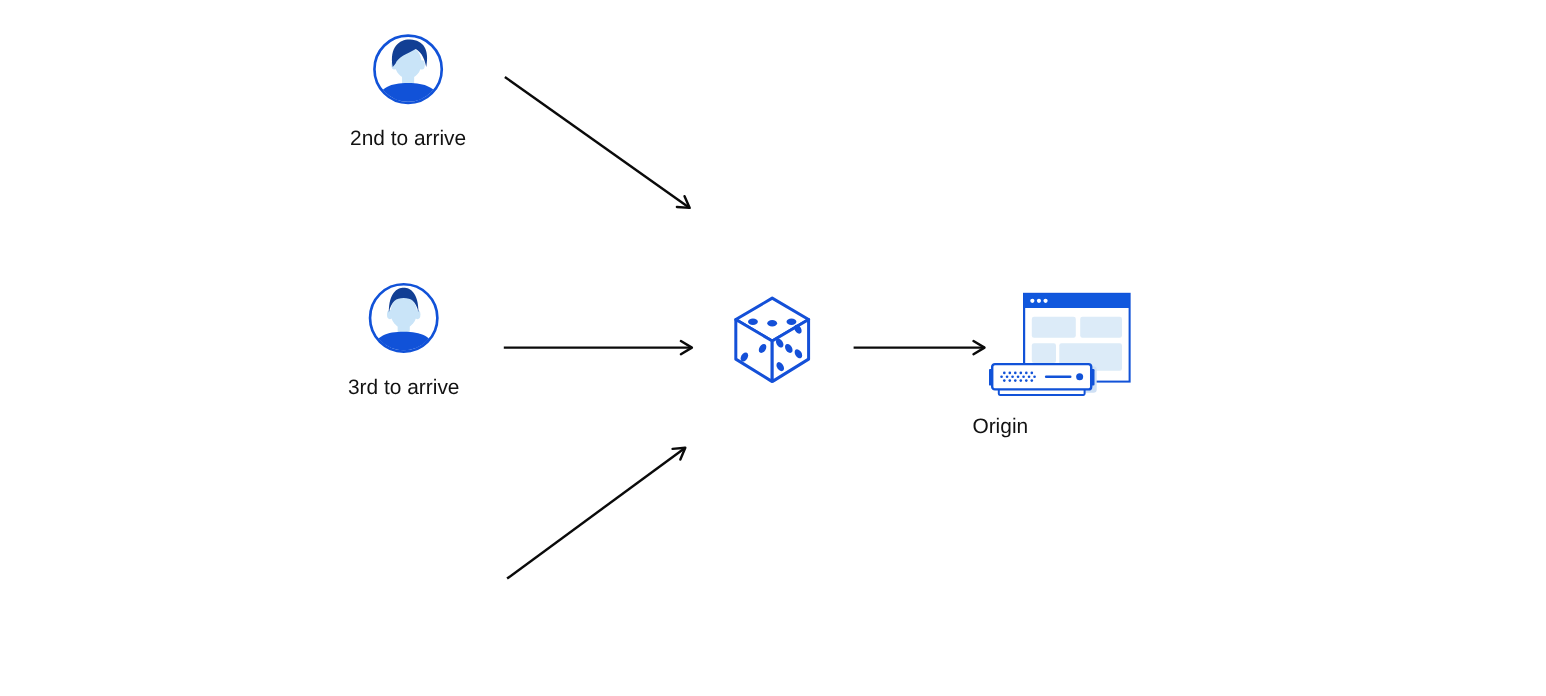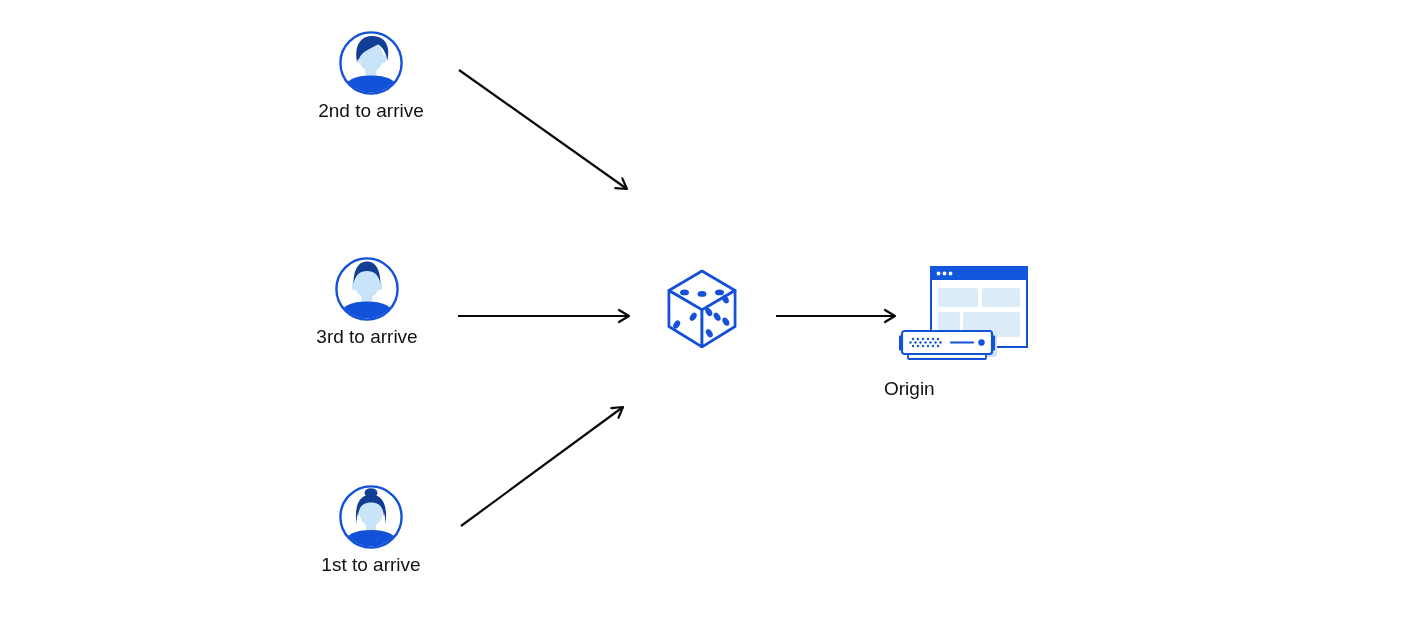--- a/index.html
+++ b/index.html
@@ -11,21 +11,21 @@
     overflow:hidden;
   }
   .arrows{position:absolute;left:0;top:0;width:1405px;height:633px;}
   .node{
     position:absolute;
     width:160px;
     display:flex;flex-direction:column;align-items:center;
   }
   .node .icon{display:block;line-height:0;}
   .node .label{
-    margin-top:5px;
+    margin-top:21px;
     font-size:19px;
     line-height:1.1;
     color:#121212;
     text-align:center;
     white-space:nowrap;
   }
   .origin-node{
     position:absolute;
     left:884px;top:266px;
     width:160px;height:135px;
@@ -93,43 +93,20 @@
           <ellipse cx="45.5" cy="30" rx="2.7" ry="4.2" fill="#c9e4f8"></ellipse>
           <ellipse cx="33" cy="28" rx="12" ry="14.2" fill="#c9e4f8"></ellipse>
           <path d="M19.5,28 C19.5,10 27,5.5 33,5.5 C39,5.5 46.5,10 46.5,28
                    C44,18 40,15 33,15 C26,15 22,18 19.5,28 Z" fill="#123f94"></path>
         </g>
       </svg>
     </span>
     <div class="label">3rd to arrive</div>
   </div>
 
-  <div class="node" style="left:291px;top:484px;">
-    <span class="icon">
-      <svg width="66" height="66" viewBox="0 0 66 66" xmlns="http://www.w3.org/2000/svg">
-        <defs>
-            <clipPath id="c3">
-              <circle cx="33" cy="33" r="29.6"></circle>
-            </clipPath>
-          </defs>
-        <circle cx="33" cy="33" r="30.6" fill="#ffffff" stroke="#1152d8" stroke-width="2.4"></circle>
-        <g clip-path="url(#c3)">
-          <rect x="28" y="34" width="10" height="14" fill="#c9e4f8"></rect>
-          <path d="M2,66 C6,50.5 16,46 33,46 C50,46 60,50.5 64,66 Z" fill="#1152d8"></path>
-          <ellipse cx="33" cy="9" rx="6.5" ry="4.8" fill="#123f94"></ellipse>
-          <path d="M18.5,40 C15.5,16 25,10.5 33,10.5 C41,10.5 50.5,16 47.5,40
-                   C47,24 43,19.5 33,19.5 C23,19.5 19,24 18.5,40 Z" fill="#123f94"></path>
-          <ellipse cx="33" cy="28" rx="11.6" ry="14.2" fill="#c9e4f8"></ellipse>
-          <path d="M20,33 C17.5,18 25,12.5 33,12.5 C41,12.5 48.5,18 46,33
-                   C45,22 41,18.5 33,18.5 C25,18.5 21,22 20,33 Z" fill="#123f94"></path>
-        </g>
-      </svg>
-    </span>
-    <div class="label">1st to arrive</div>
-  </div>
 
   <div class="node" style="left:622px;top:268px;">
     <span class="icon">
       <svg width="72" height="80" viewBox="0 0 74 82" xmlns="http://www.w3.org/2000/svg">
         <g stroke="#1450d8" stroke-width="2.8" stroke-linejoin="round" fill="#ffffff">
           <polygon points="37,3 71,23 37,43 3,23"></polygon>
           <polygon points="3,23 37,43 37,81 3,60"></polygon>
           <polygon points="37,43 71,23 71,60 37,81"></polygon>
         </g>
         <g fill="#1450d8">

